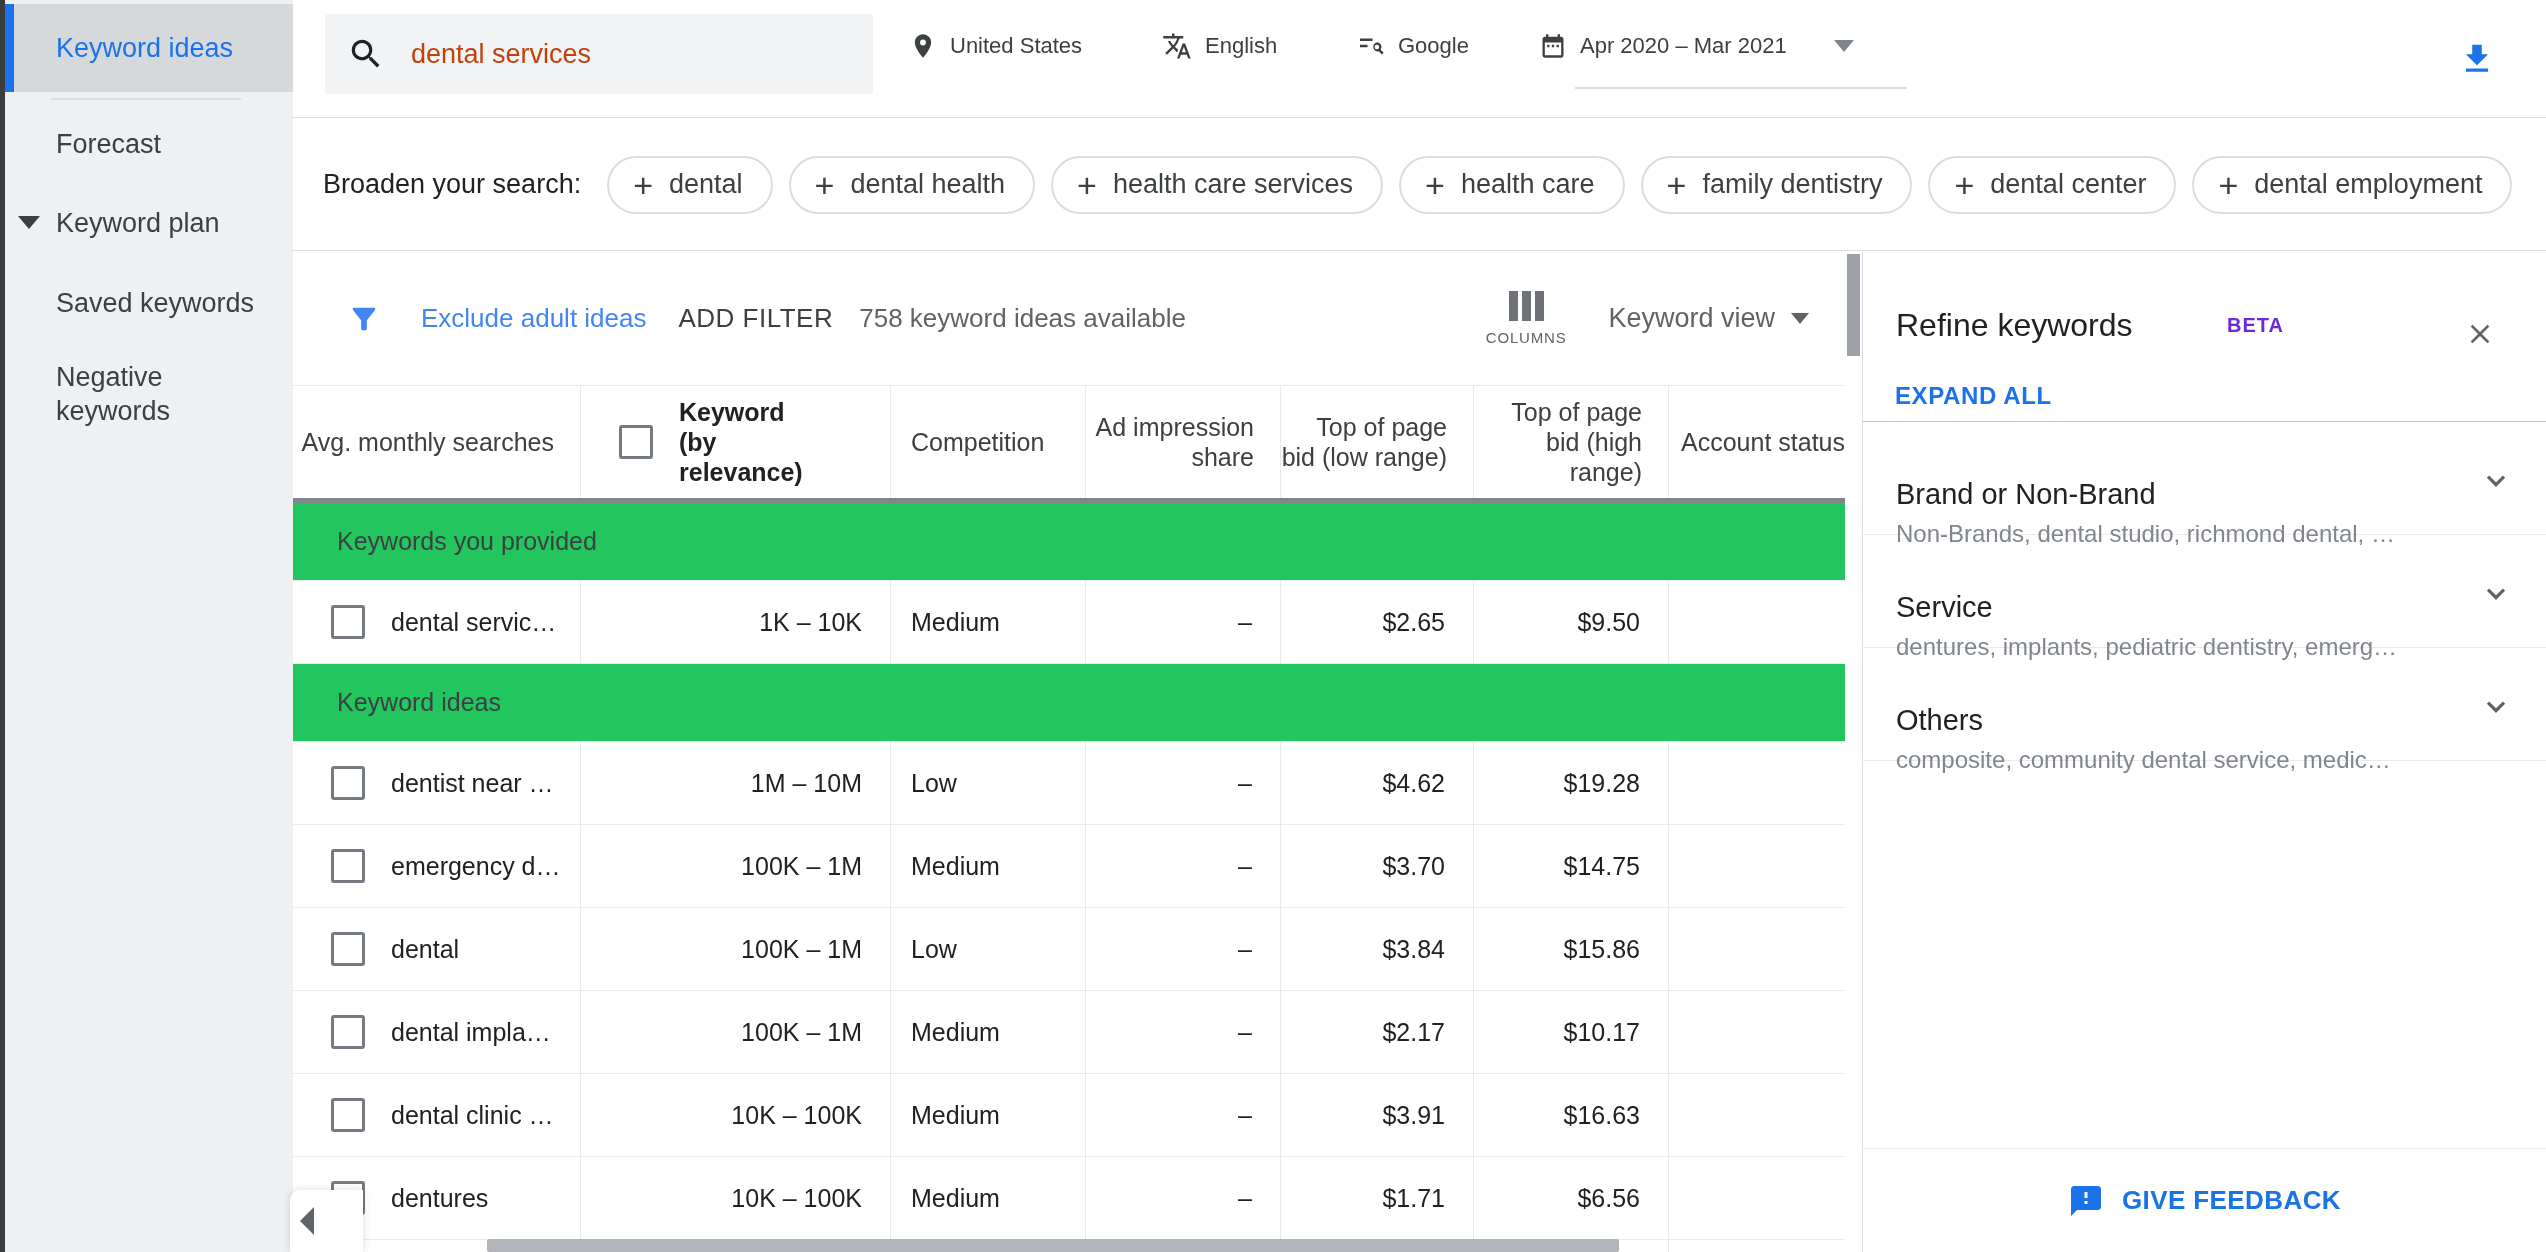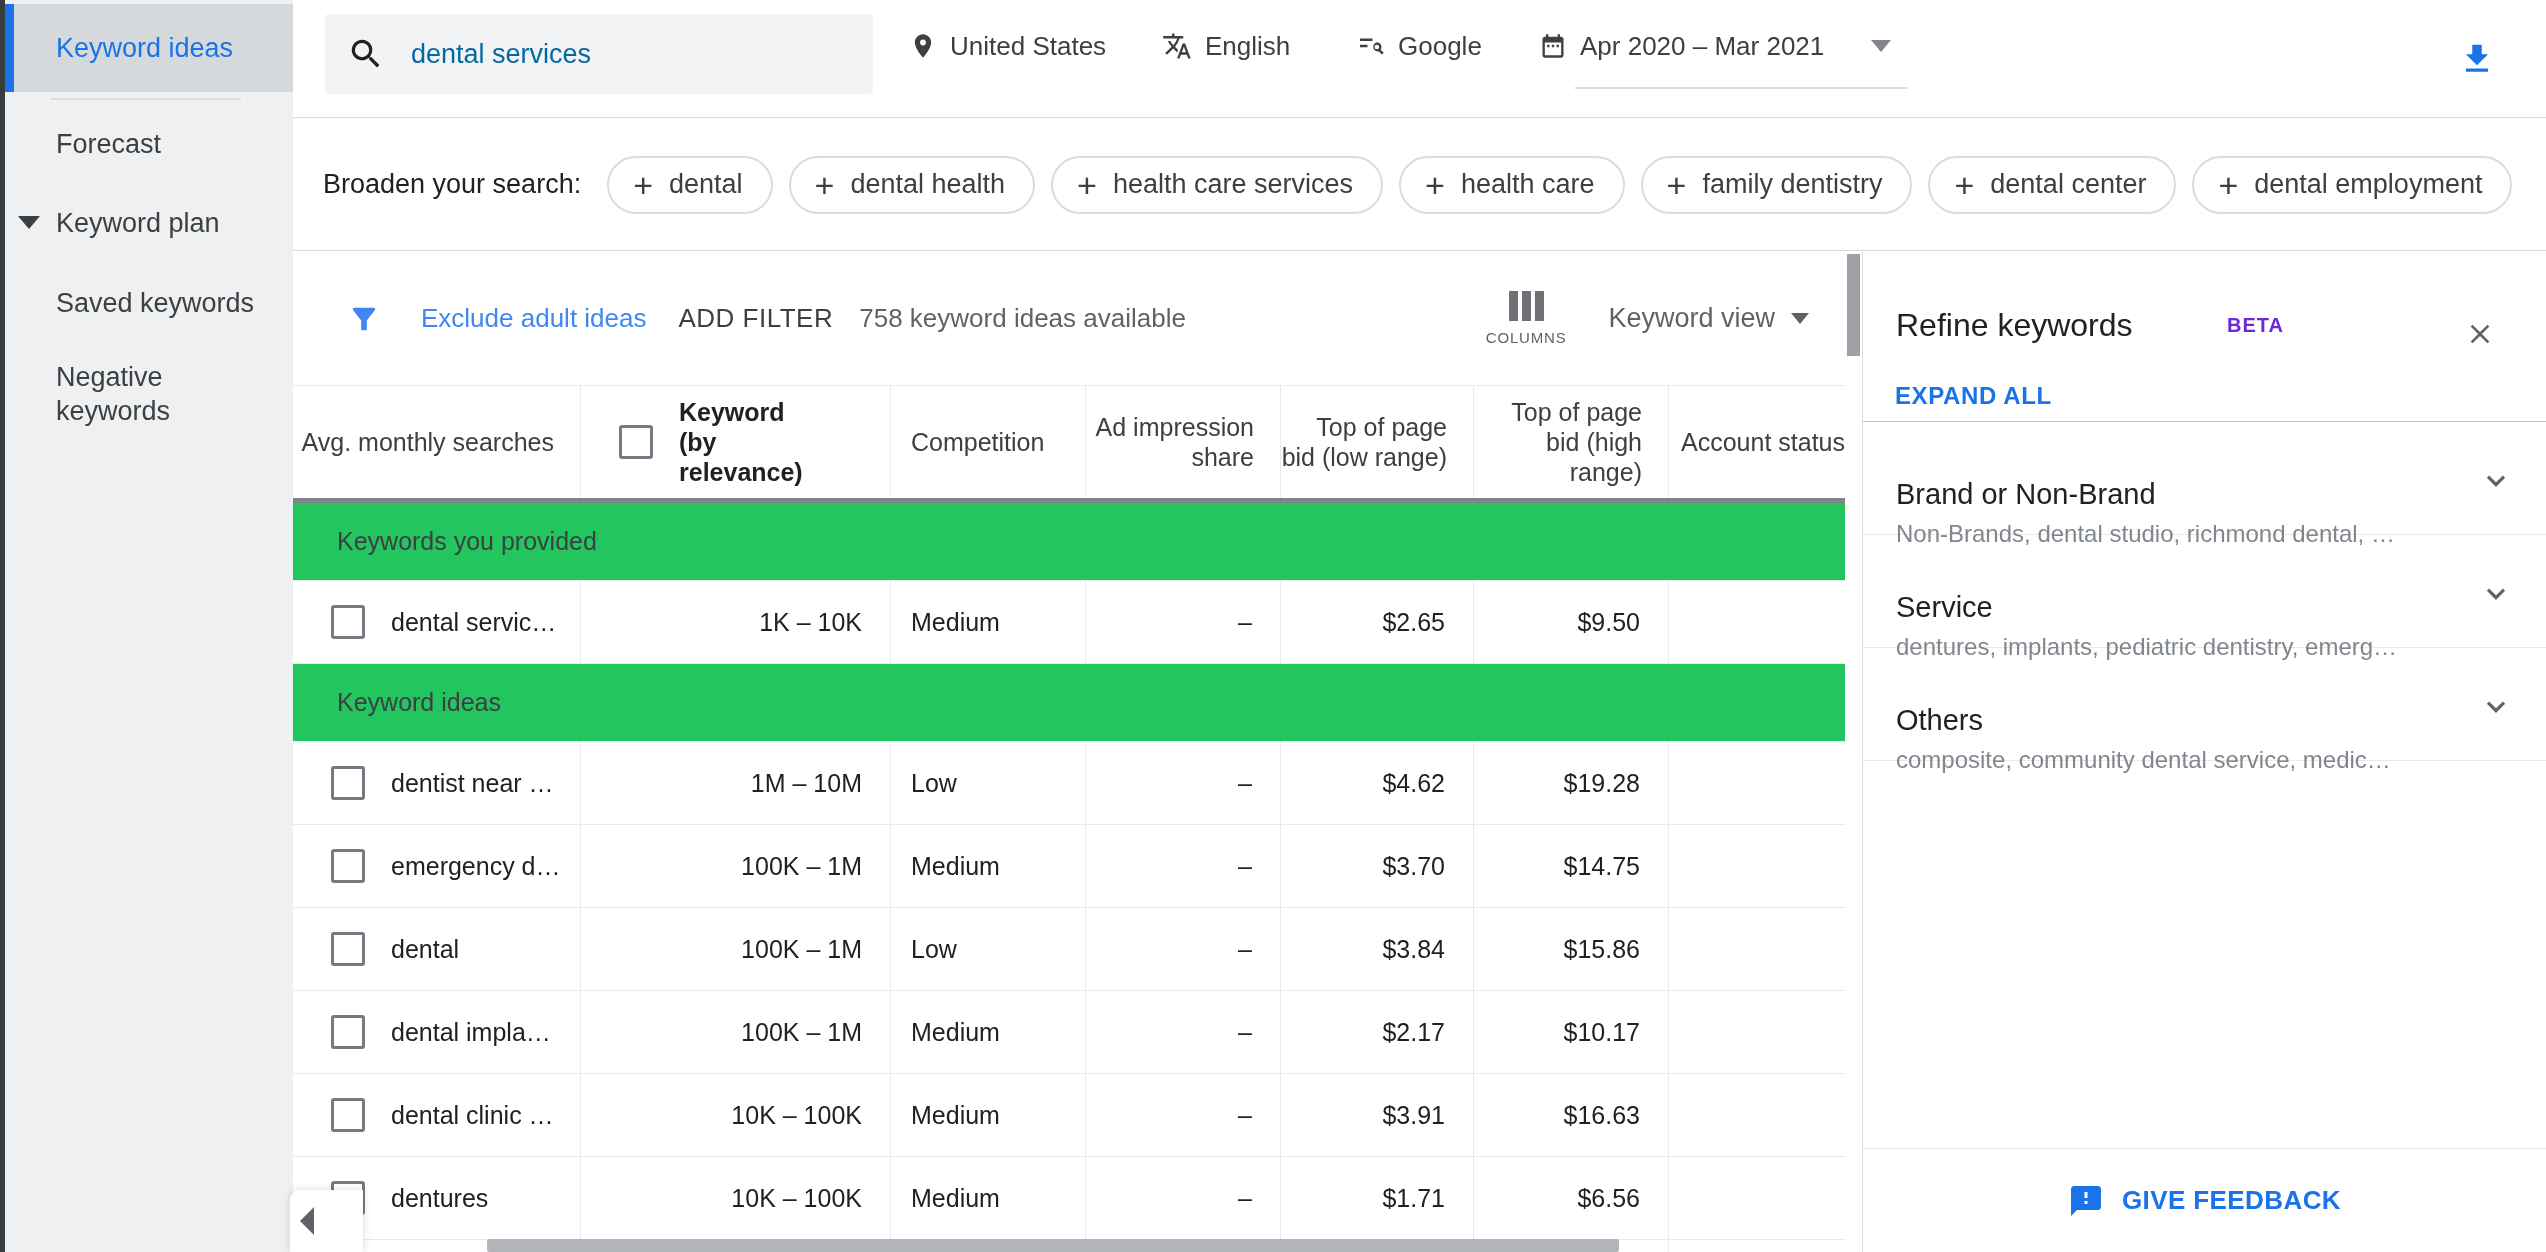--- a/index.html
+++ b/index.html
@@ -21,22 +21,22 @@
   .sb-forecast { top:129px; }
   .sb-plan { top:208px; }
   .sb-caret { position:absolute; left:13px; top:216px; width:0; height:0; border-left:11px solid transparent; border-right:11px solid transparent; border-top:13px solid #3c4043; }
   .sb-saved { top:288px; }
   .sb-negative { top:360px; width:180px; line-height:34px; }
 
   
   .topbar { position:absolute; left:293px; top:0; width:2253px; height:118px; background:#fff; border-bottom:1px solid #dadce0; }
   .search-box { position:absolute; left:32px; top:14px; width:548px; height:80px; background:#f1f3f4; border-radius:4px; display:flex; align-items:center; padding-left:22px; cursor:text; }
   .search-box svg { flex:0 0 auto; }
-  .search-text { margin-left:26px; font-size:27px; color:#0369a1; }
-  .tb-setting { position:absolute; top:0; height:92px; display:flex; align-items:center; gap:13px; font-size:26px; color:#3c4043; cursor:pointer; }
+  .search-text { margin-left:26px; font-size:27px; color:#c2410c; }
+  .tb-setting { position:absolute; top:0; height:92px; display:flex; align-items:center; gap:13px; font-size:22px; color:#3c4043; cursor:pointer; }
   .tb-loc { left:616px; }
   .tb-lang { left:869px; }
   .tb-net { left:1062px; }
   .tb-date { left:1246px; }
   .date-tri { width:0; height:0; border-left:10px solid transparent; border-right:10px solid transparent; border-top:12px solid #80868b; margin-left:34px; }
   .date-underline { position:absolute; left:1282px; top:87px; width:332px; height:2px; background:#dadce0; }
   .download-btn { position:absolute; right:50px; top:0; height:118px; display:flex; align-items:center; cursor:pointer; }
 
   
   .broaden-row { position:absolute; left:293px; top:119px; width:2253px; height:132px; background:#fff; border-bottom:1px solid #dadce0; display:flex; align-items:center; padding-left:30px; }

